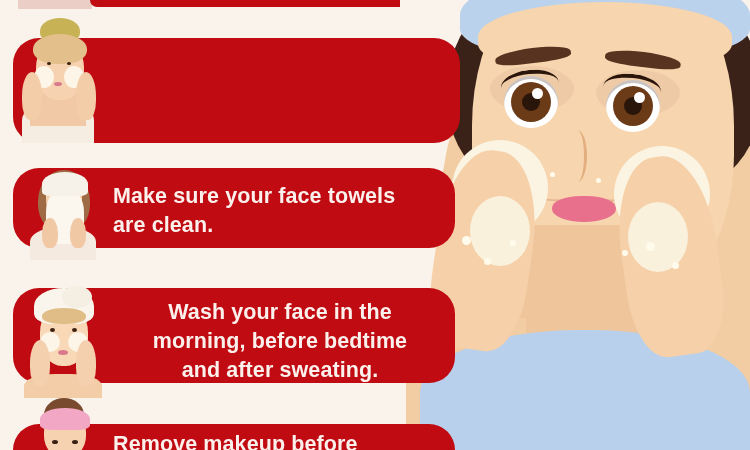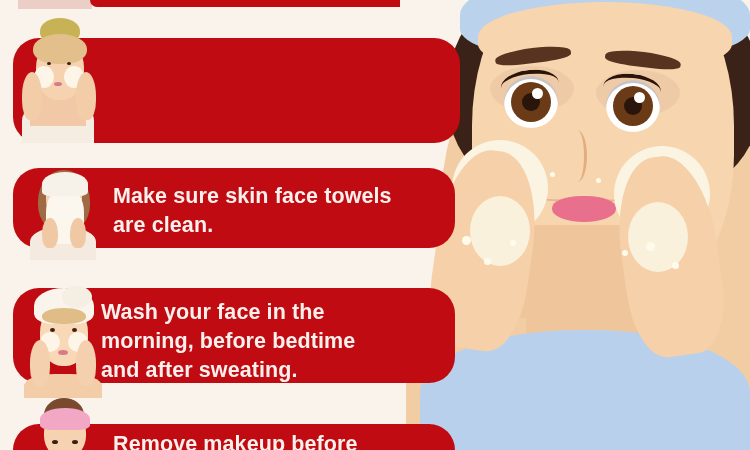--- a/index.html
+++ b/index.html
@@ -163,39 +163,39 @@
   <div class="banner" style="left:13px;top:168px;width:442px;height:80px;"></div>
   <div class="thumb" style="left:20px;top:162px;width:86px;height:98px;">
     <div class="t-body" style="left:10px;top:66px;width:66px;height:34px;background:#F5EADF;"></div>
     <div class="t-hair" style="left:18px;top:8px;width:52px;height:62px;background:#9E6B45;"></div>
     <div class="t-head" style="left:26px;top:14px;width:36px;height:44px;background:#F6D2B0;border-radius:46%;"></div>
     <div class="t-towel" style="left:26px;top:28px;width:38px;height:54px;background:#FBF6EE;border-radius:40% 40% 30% 30%;"></div>
     <div class="t-towel" style="left:22px;top:10px;width:46px;height:24px;background:#F7F2E9;border-radius:50% 50% 18% 18%;"></div>
     <div class="t-hand" style="left:22px;top:56px;width:16px;height:30px;background:#F1C8A4;"></div>
     <div class="t-hand" style="left:50px;top:56px;width:16px;height:30px;background:#F1C8A4;"></div>
   </div>
-  <div class="banner-text" style="left:113px;top:182px;width:330px;">Make sure skin face towels
+  <div class="banner-text" style="left:113px;top:182px;width:330px;">Make sure your face towels
 are clean.</div>
 
   <div class="banner" style="left:13px;top:288px;width:442px;height:95px;"></div>
   <div class="thumb" style="left:18px;top:286px;width:90px;height:112px;">
     <div class="t-body" style="left:6px;top:88px;width:78px;height:30px;background:#F3CCA8;border-radius:40% 40% 0 0;"></div>
     <div class="t-head" style="left:22px;top:18px;width:48px;height:62px;background:#F8D8B6;border-radius:46%;"></div>
     <div class="t-towel" style="left:16px;top:2px;width:60px;height:36px;background:#FAF5EC;"></div>
     <div class="t-towel" style="left:44px;top:0px;width:30px;height:22px;background:#F4EEE3;border-radius:50%;"></div>
     <div class="t-hair" style="left:24px;top:22px;width:44px;height:16px;background:#E0BC86;"></div>
     <div class="t-foam" style="left:22px;top:46px;width:20px;height:20px;"></div>
     <div class="t-foam" style="left:50px;top:46px;width:20px;height:20px;"></div>
     <div class="t-hand" style="left:12px;top:54px;width:20px;height:46px;background:#F5D0AE;"></div>
     <div class="t-hand" style="left:58px;top:54px;width:20px;height:46px;background:#F5D0AE;"></div>
     <div class="t-eye" style="left:32px;top:42px;width:5px;height:4px;"></div>
     <div class="t-eye" style="left:54px;top:42px;width:5px;height:4px;"></div>
     <div class="t-mouth" style="left:40px;top:64px;width:10px;height:5px;"></div>
   </div>
-  <div class="banner-text" style="left:101px;top:298px;width:330px;">Wash your face in the
+  <div class="banner-text" style="left:115px;top:298px;width:330px;text-align:center;">Wash your face in the
 morning, before bedtime
 and after sweating.</div>
 
   <div class="banner" style="left:13px;top:424px;width:442px;height:60px;"></div>
   <div class="thumb" style="left:20px;top:396px;width:86px;height:54px;">
     <div class="t-hair" style="left:24px;top:2px;width:40px;height:34px;background:#7A4A2E;"></div>
     <div class="t-head" style="left:24px;top:14px;width:42px;height:48px;background:#F6D2B0;border-radius:46%;"></div>
     <div class="t-towel" style="left:20px;top:12px;width:50px;height:22px;background:#F2A8C4;border-radius:50% 50% 22% 22%;"></div>
     <div class="t-eye" style="left:32px;top:44px;width:6px;height:4px;"></div>
     <div class="t-eye" style="left:52px;top:44px;width:6px;height:4px;"></div>

